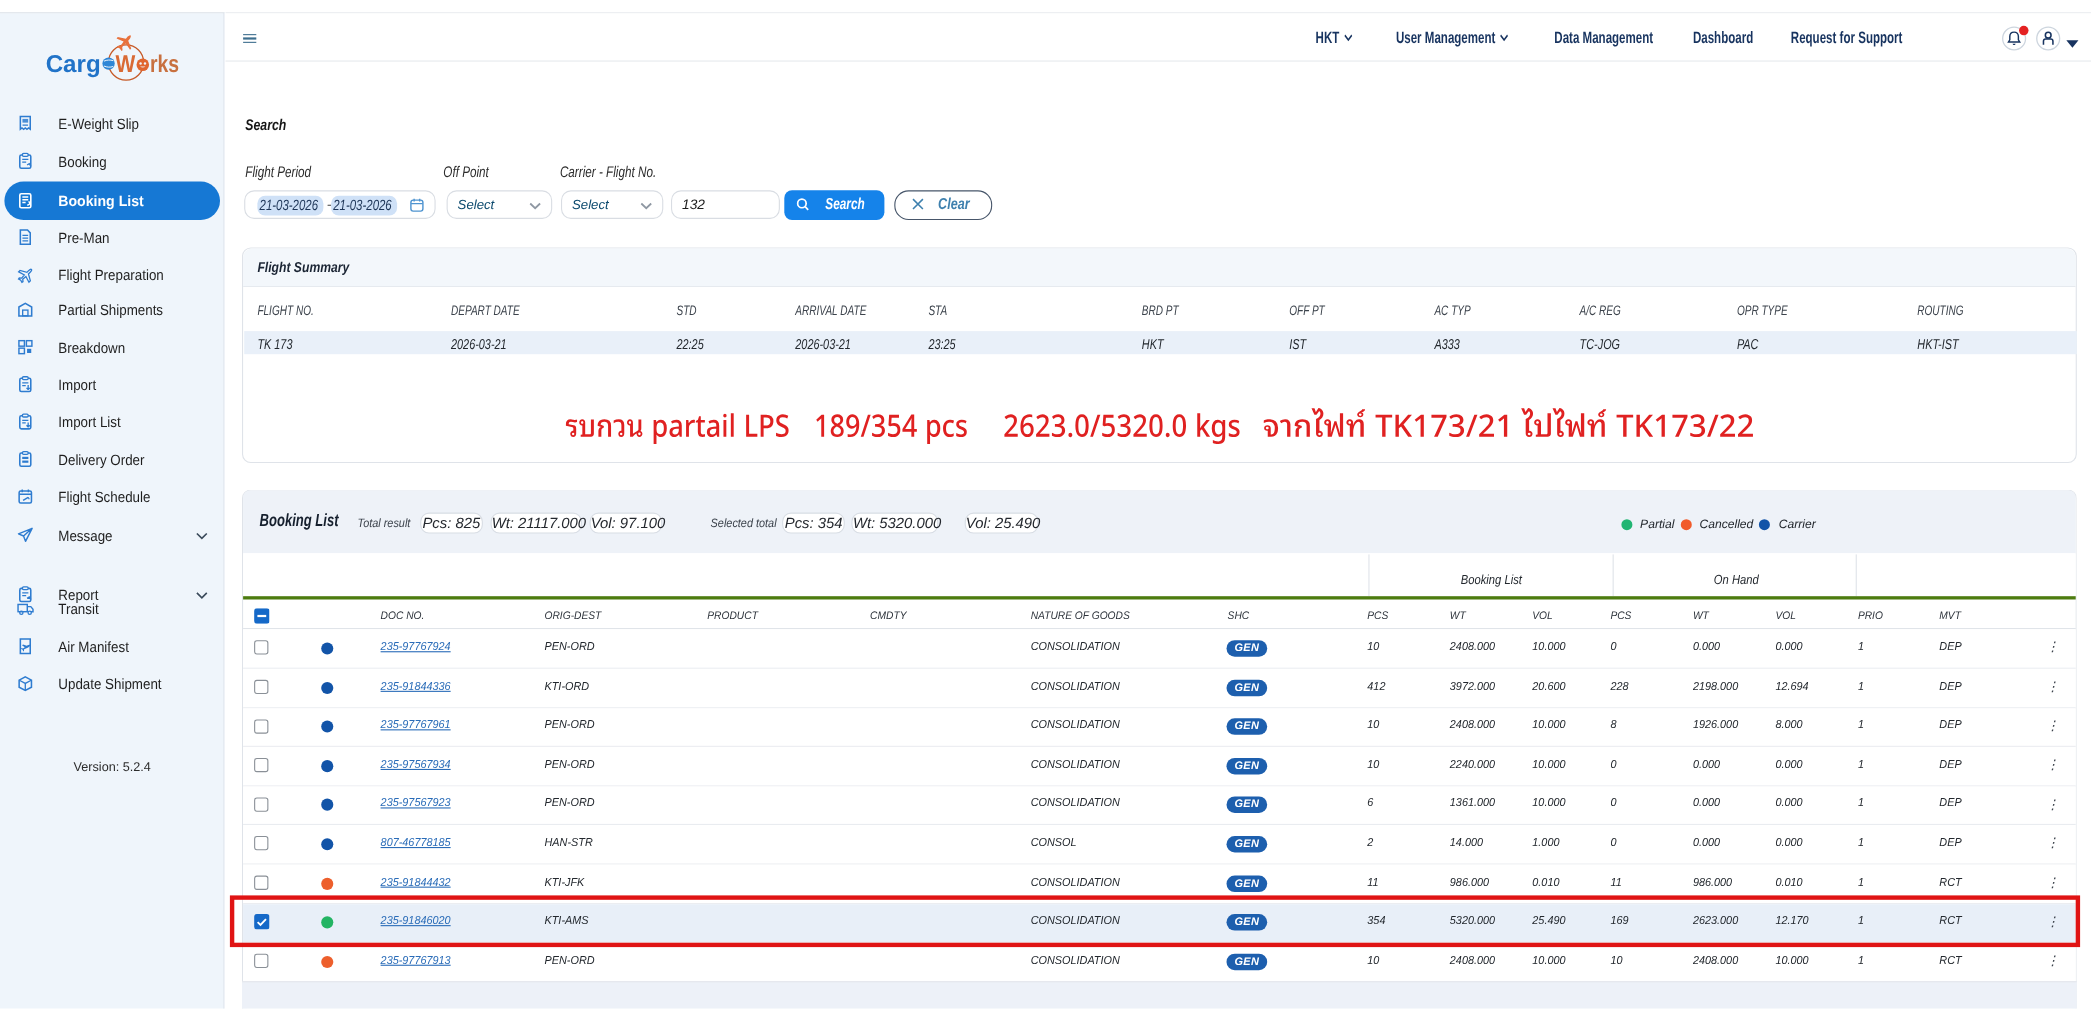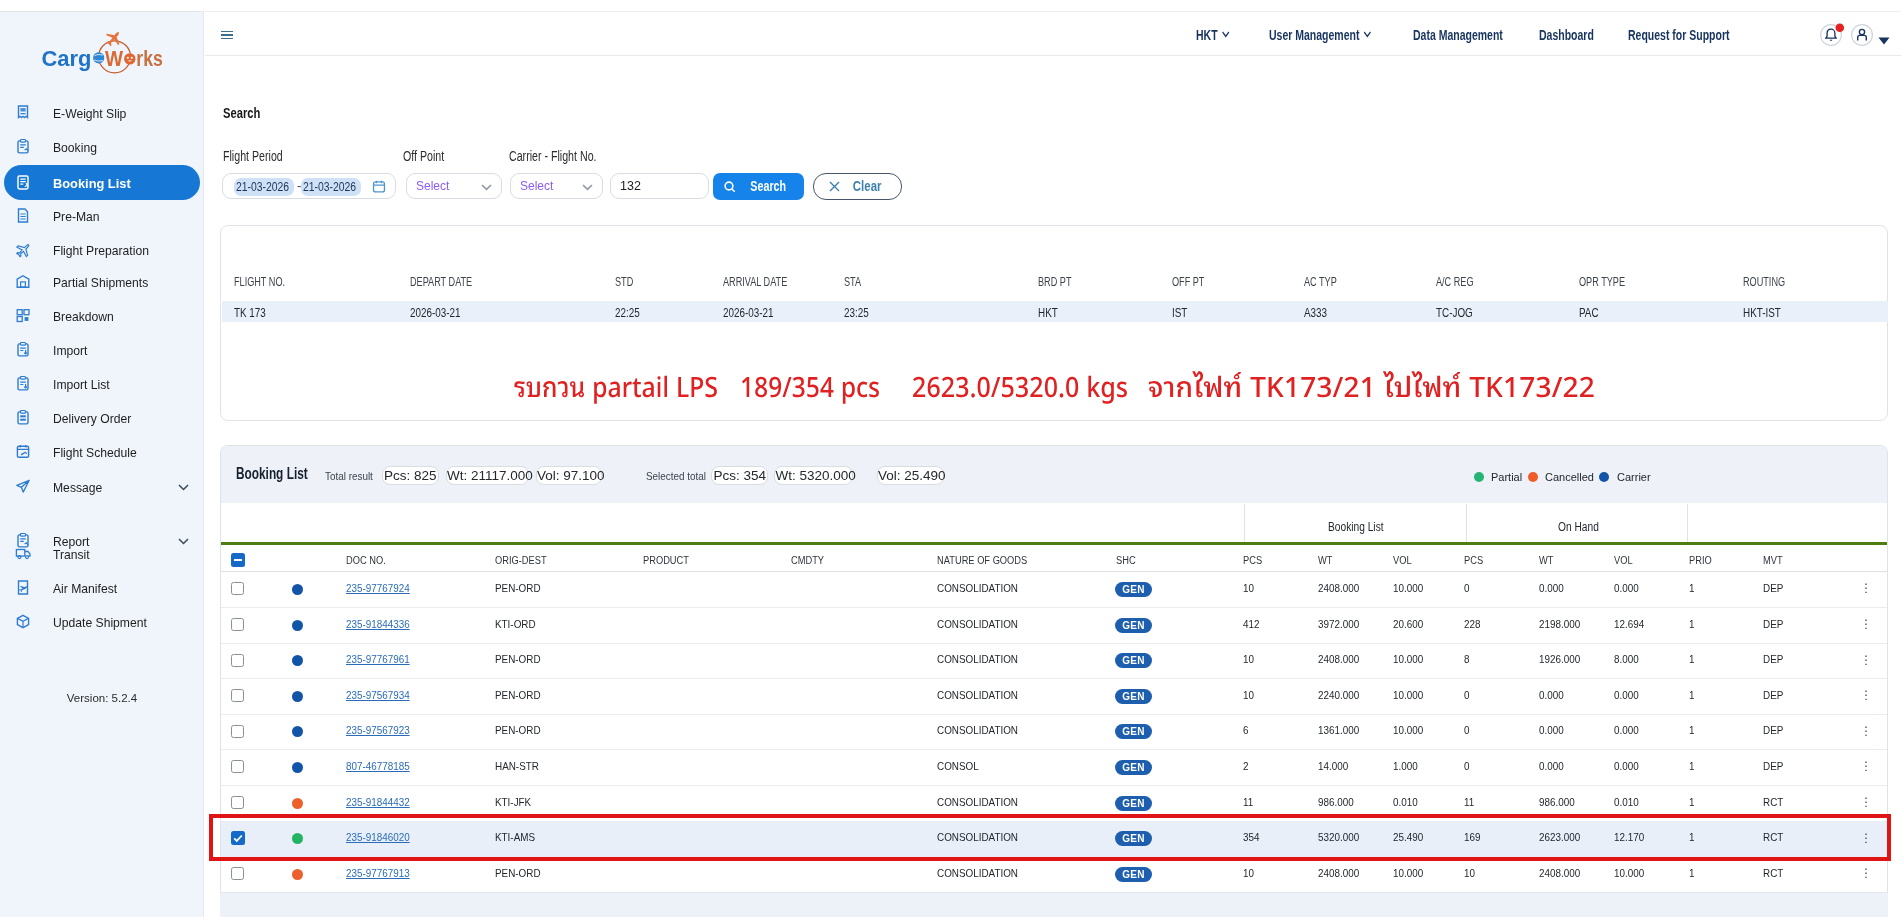--- a/index.html
+++ b/index.html
@@ -10,27 +10,27 @@
 .mil { position:absolute; left:53px; top:50%; transform:translateY(-50%) scaleX(0.9); transform-origin:left center; font-size:13.5px; color:#1e1e1e; white-space:nowrap; }
 .mi.active { left:4px; width:196px; height:35px; background:#1678d4; border-radius:18px; }
 .mi.active .mic { left:11px; }
 .mi.active .mil { left:49px; color:#fff; font-weight:bold; transform:translateY(-50%) scaleX(0.95); }
 .chev { position:absolute; left:178px; top:14px; }
 #version { position:absolute; left:0; top:680px; width:204px; text-align:center; font-size:11.5px; color:#2b2b2b; }
 #hdr { position:absolute; left:205px; top:11px; width:1696px; height:45px; background:#fff; border-top:1px solid #eceef1; border-bottom:1px solid #e6e9ed; }
 #burger { position:absolute; left:16px; top:18.5px; width:12px; height:10px; }
 #burger div { height:1.7px; background:#3d6e8e; margin-bottom:1.9px; }
 .nav { position:absolute; top:0; height:44px; display:flex; align-items:center; font-size:15px; font-weight:bold; color:#17335f; white-space:nowrap; transform:scaleX(0.70); transform-origin:left center; }
-#content { position:absolute; left:205px; top:57px; width:1696px; height:860px; background:#fff; }
+#content { position:absolute; left:205px; top:57px; width:1696px; height:860px; background:#fff;font-style:italic; }
 #search-t { position:absolute; left:18px; top:48px; font-size:14px; font-weight:bold; color:#171717; transform:scaleX(0.8); transform-origin:left center; }
 .flabel { position:absolute; top:91px; font-size:14px; color:#2c2c2c; transform:scaleX(0.76); transform-origin:left center; }
 .inp { position:absolute; top:116px; height:26px; border:1px solid #d9dde3; border-radius:9px; background:#fff; }
 .chip { position:absolute; top:4px; height:18px; background:#cfe1f7; border-radius:7px; font-size:13.5px; color:#1d3557; line-height:18px; text-align:center; white-space:nowrap; overflow:visible; }
 .chip span { display:inline-block; transform:scaleX(0.77); transform-origin:center; white-space:nowrap; margin-left:-6px; }
-.selph { position:absolute; left:9px; top:5px; font-size:12px; color:#8b5cf6;text-align:right; }
+.selph { position:absolute; left:9px; top:5px; font-size:12px; color:#0c4a6e;text-align:right; }
 .selchev { position:absolute; right:9px; top:10px; }
 #btn-search { position:absolute; left:508px; top:116px; width:91px; height:27px; background:#1583ea; border-radius:7px; color:#fff; font-size:14.5px; font-weight:bold; text-align:center; line-height:26px; }
 #btn-clear { position:absolute; left:608px; top:116px; width:89px; height:27px; border:1.2px solid #47566a; border-radius:13px; color:#3e80ae; font-size:14.5px; font-weight:bold; text-align:center; line-height:24px; }
 #fscard { position:absolute; left:15px; top:167.5px; width:1668px; height:196px; border:1px solid #dfe3e9; border-radius:8px; background:#fff; }
 #fscard .cardhead { position:absolute; left:0; top:0; width:100%; height:35px; background:#f3f7fb; border-bottom:1px solid #e6eaef; border-radius:8px 8px 0 0; }
 #fscard .cardhead span { position:absolute; left:13px; top:9px; font-size:13px; font-weight:bold; color:#1a2433; transform:scaleX(0.85); transform-origin:left center; }
 .fsh { position:absolute; top:49px; font-size:12.5px; color:#3c434c; transform:scaleX(0.73); transform-origin:left center; }
 .fsv { position:absolute; top:79px; font-size:13px; color:#23282e; transform:scaleX(0.76); transform-origin:left center; }
 #fsrow { position:absolute; left:1px; top:75.5px; width:1666px; height:21px; background:#e9f0f9; }
 #thaitext { position:absolute; left:293px; top:139px; }
@@ -278,20 +278,23 @@
     </div>
     <div id="btn-search"><svg width="12" height="12" viewBox="0 0 13 13" style="vertical-align:-1.5px;margin-right:8px">
           <circle cx="5.4" cy="5.4" r="4.2" fill="none" stroke="#fff" stroke-width="1.7"></circle>
           <path d="M8.6 8.6l3 3" stroke="#fff" stroke-width="1.7"></path>
         </svg><span style="display:inline-block;transform:scaleX(0.74)">Search</span></div>
     <div id="btn-clear"><svg width="11" height="11" viewBox="0 0 11 11" style="vertical-align:-1px;margin-right:9px">
           <path d="M1 1l9 9M10 1l-9 9" stroke="#3e80ae" stroke-width="1.4"></path>
         </svg><span style="display:inline-block;transform:scaleX(0.79)">Clear</span></div>
 
     <div id="fscard">
+      <div class="cardhead">
+          <span>Flight Summary</span>
+        </div>
       <span class="fsh" style="left:13px">FLIGHT NO.</span>
         <span class="fsh" style="left:189px">DEPART DATE</span>
         <span class="fsh" style="left:394px">STD</span>
         <span class="fsh" style="left:502px">ARRIVAL DATE</span>
         <span class="fsh" style="left:623px">STA</span>
         <span class="fsh" style="left:817px">BRD PT</span>
         <span class="fsh" style="left:951px">OFF PT</span>
         <span class="fsh" style="left:1083px">AC TYP</span>
         <span class="fsh" style="left:1215px">A/C REG</span>
         <span class="fsh" style="left:1358px">OPR TYPE</span>

